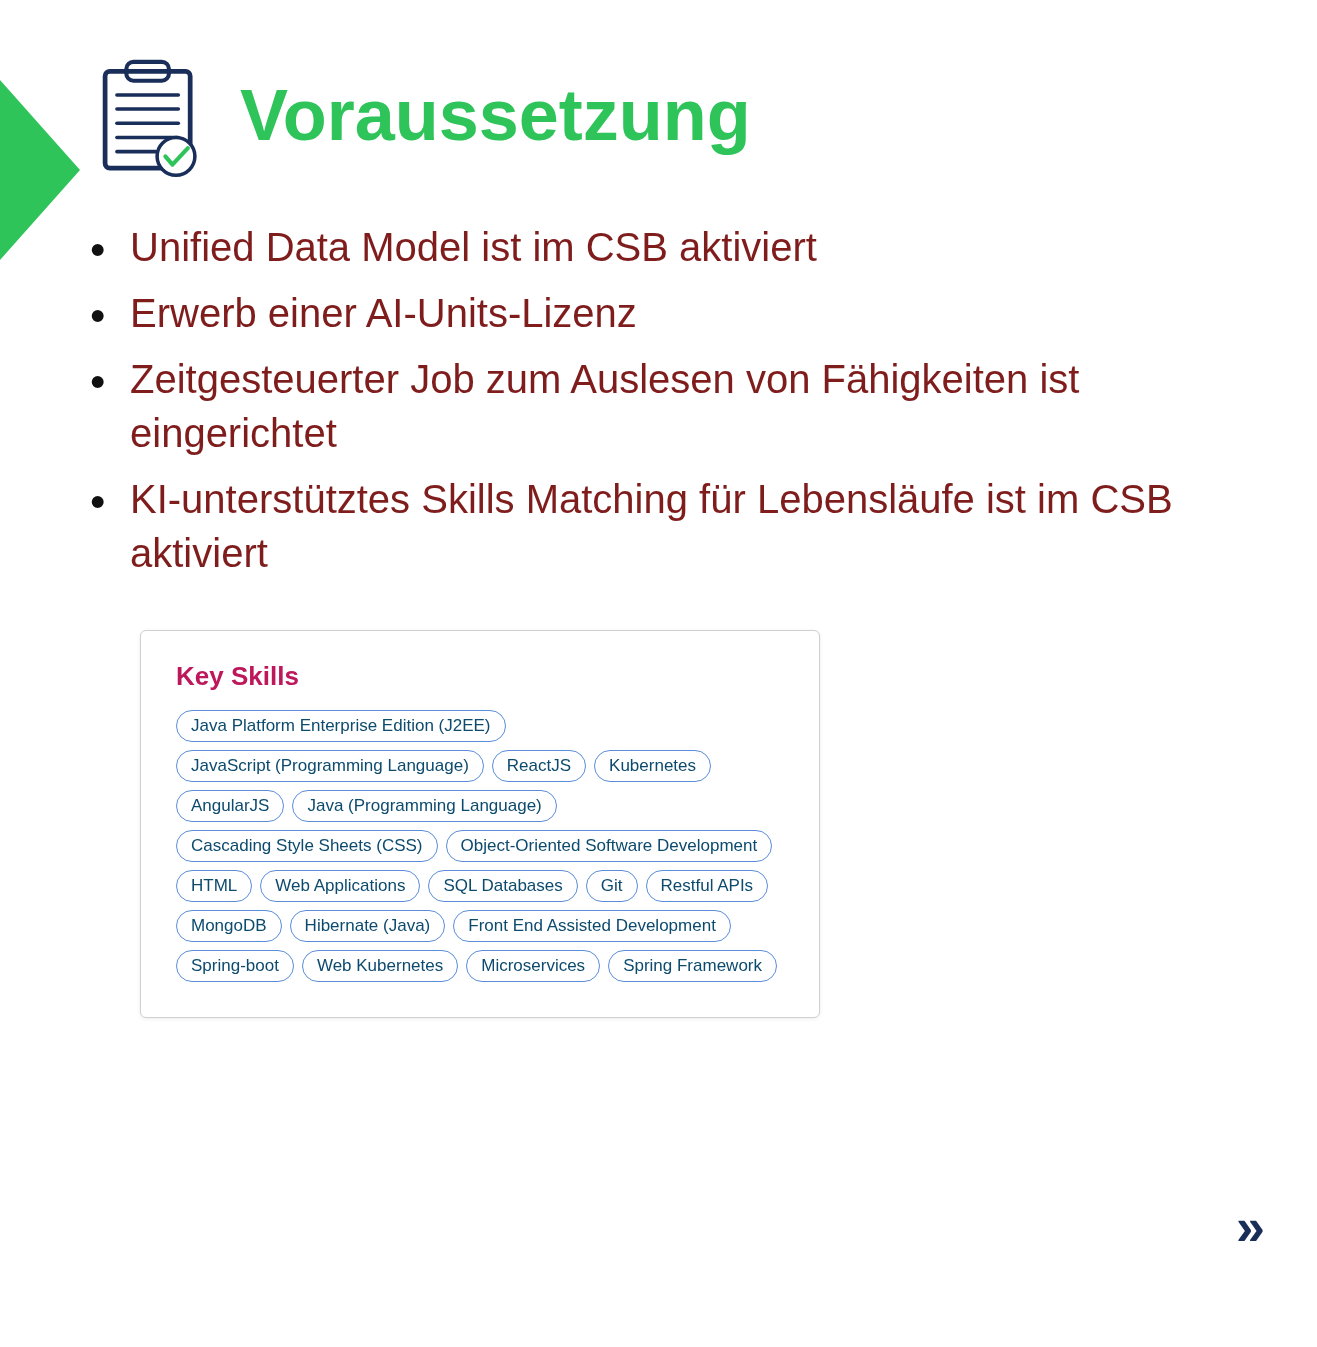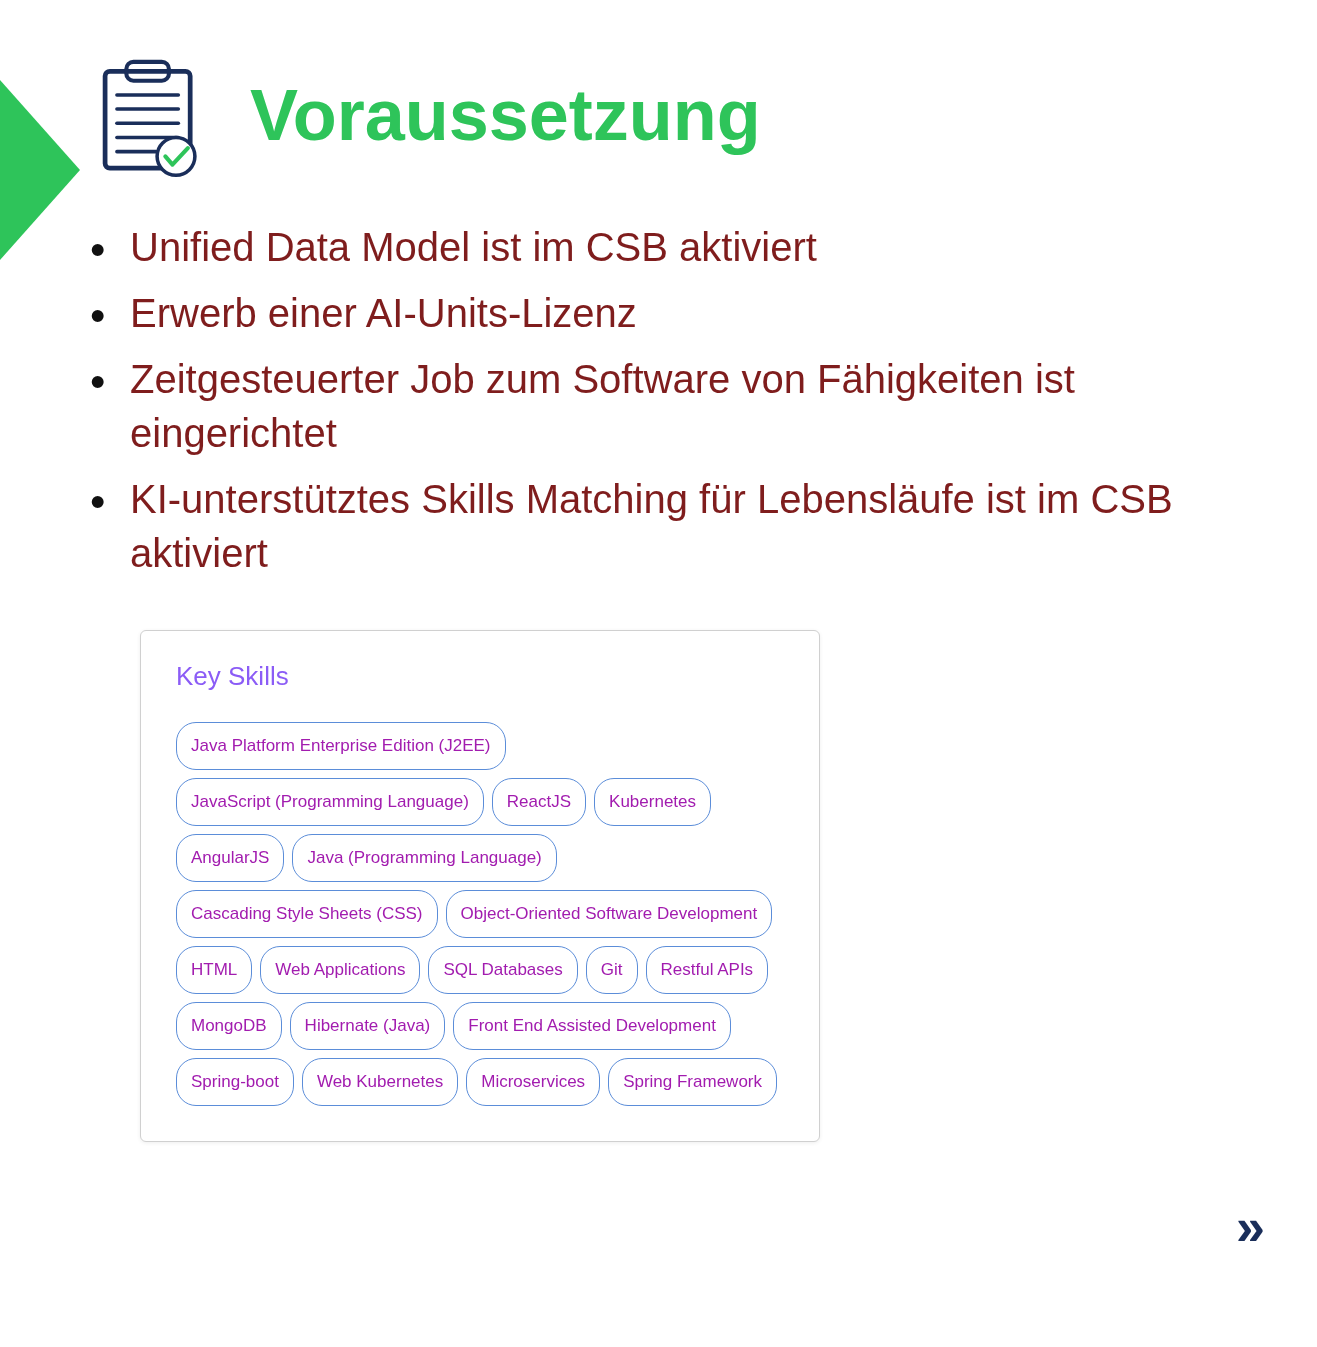--- a/index.html
+++ b/index.html
@@ -39,21 +39,21 @@
       position: absolute;
       left: 90px;
       top: 50px;
       width: 1170px;
     }
 
     
     .header {
       display: flex;
       align-items: center;
-      gap: 40px;
+      gap: 30px;
       margin-bottom: 40px;
     }
 
     .clipboard-icon {
       position: relative;
       width: 120px;
       height: 130px;
       flex-shrink: 0;
     }
 
@@ -93,37 +93,37 @@
       border: 1.5px solid #d0d0d0;
       border-radius: 6px;
       padding: 30px 35px 35px 35px;
       width: 680px;
       margin-left: 50px;
       box-shadow: 0 1px 4px rgba(0,0,0,0.07);
     }
 
     .skills-card-title {
       font-size: 26px;
-      font-weight: 400;
-      color: #8b5cf6;
-      margin-bottom: 30px;
+      font-weight: 700;
+      color: #be185d;
+      margin-bottom: 18px;
     }
 
     .skills-tags {
       display: flex;
       flex-wrap: wrap;
       gap: 8px;
     }
 
     .skill-tag {
       border: 1.5px solid #5b8dd9;
       border-radius: 20px;
-      padding: 13px 14px;
+      padding: 5px 14px;
       font-size: 17px;
-      color: #a21caf;
+      color: #0c4a6e;
       background: #fff;
       white-space: nowrap;
     }
 
     
     .clipboard-svg {
       width: 120px;
       height: 130px;
     }
   </style>
@@ -153,21 +153,21 @@
         <circle cx="72" cy="90" r="16" fill="#fff" stroke="#1a2e5a" stroke-width="3"></circle>
         <polyline points="63,90 69,97 82,83" fill="none" stroke="#2ec45a" stroke-width="3.5" stroke-linecap="round" stroke-linejoin="round"></polyline>
       </svg>
     </div>
     <h1 class="title-text">Voraussetzung</h1>
   </div>
 
   <ul class="bullet-list">
   <li>Unified Data Model ist im CSB aktiviert</li>
       <li>Erwerb einer AI-Units-Lizenz</li>
-      <li>Zeitgesteuerter Job zum Software von Fähigkeiten ist eingerichtet</li>
+      <li>Zeitgesteuerter Job zum Auslesen von Fähigkeiten ist eingerichtet</li>
       <li>KI-unterstütztes Skills Matching für Lebensläufe ist im CSB aktiviert</li>
     </ul>
 
   <div class="skills-card">
     <div class="skills-card-title">Key Skills</div>
     <div class="skills-tags">
     <span class="skill-tag">Java Platform Enterprise Edition (J2EE)</span>
         <span class="skill-tag">JavaScript (Programming Language)</span>
         <span class="skill-tag">ReactJS</span>
         <span class="skill-tag">Kubernetes</span>

